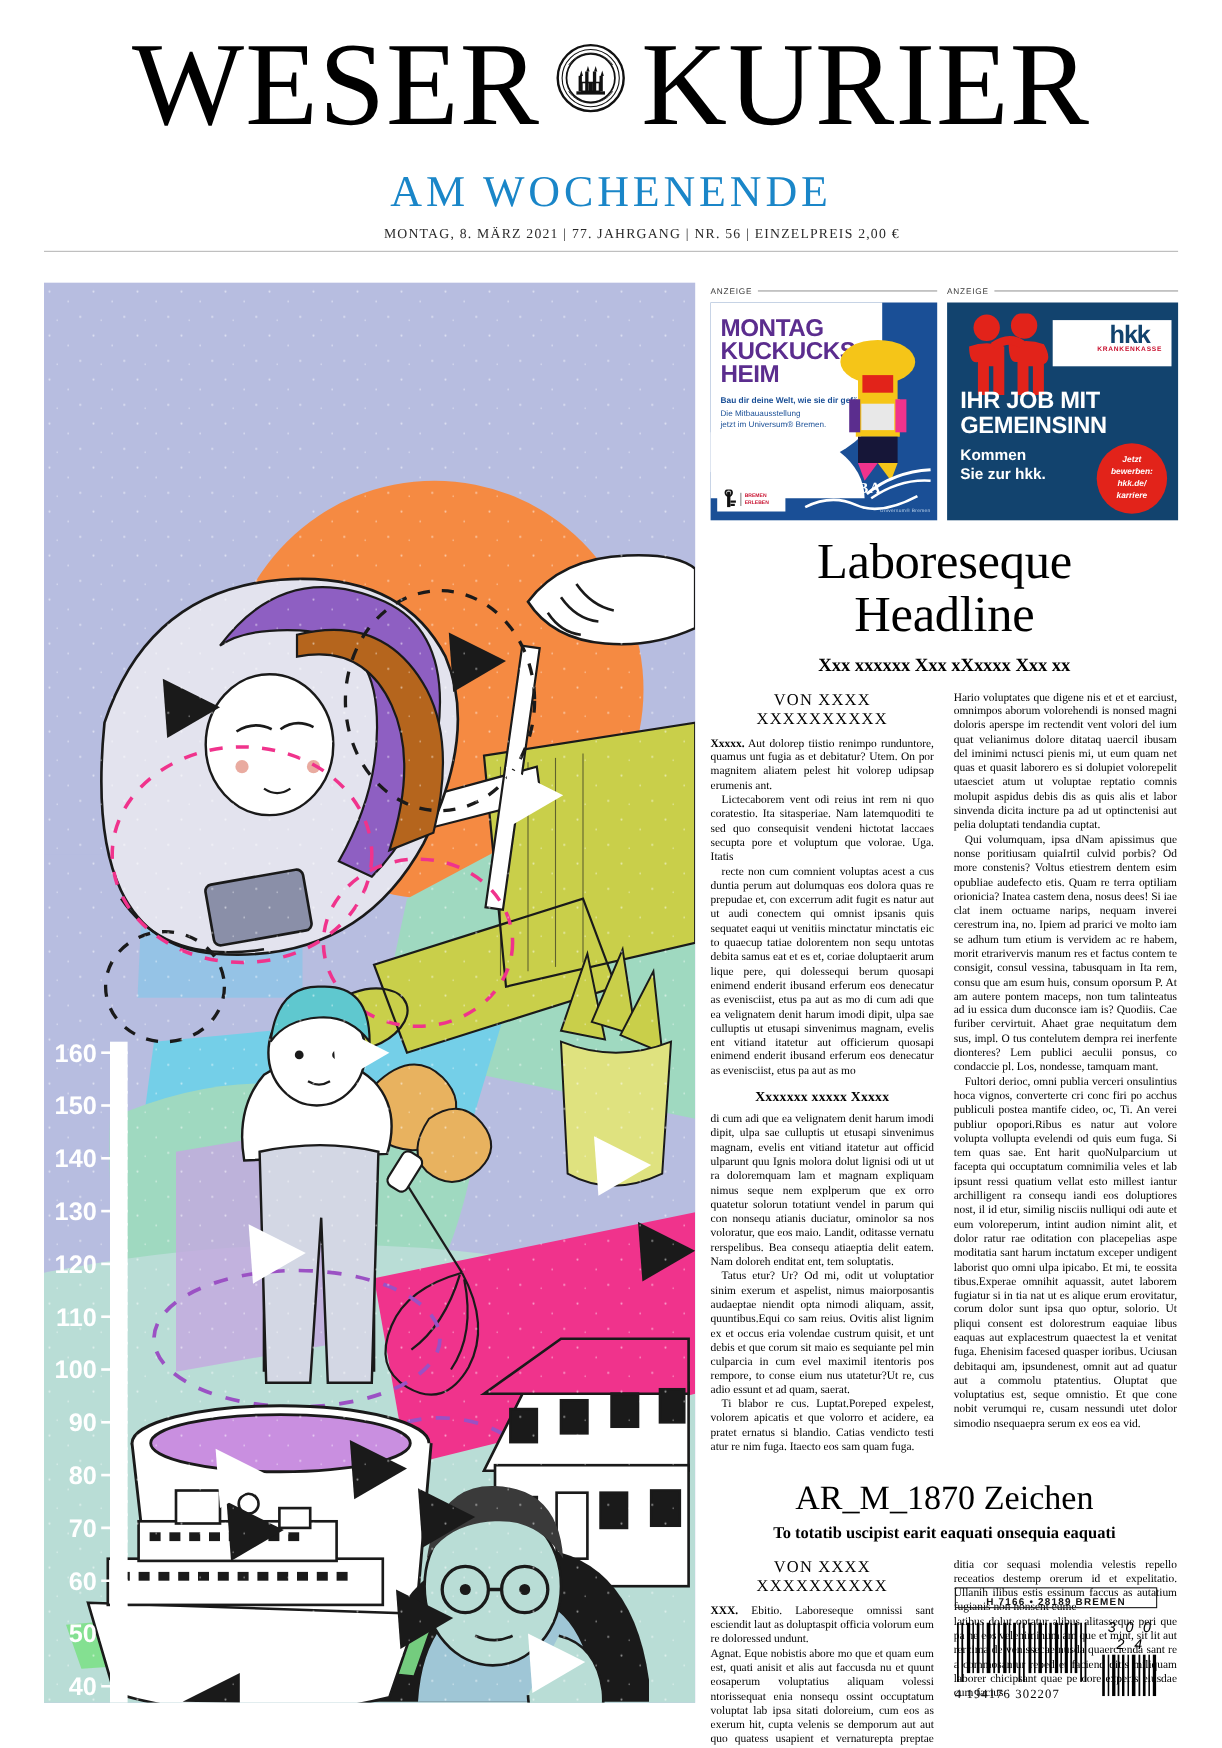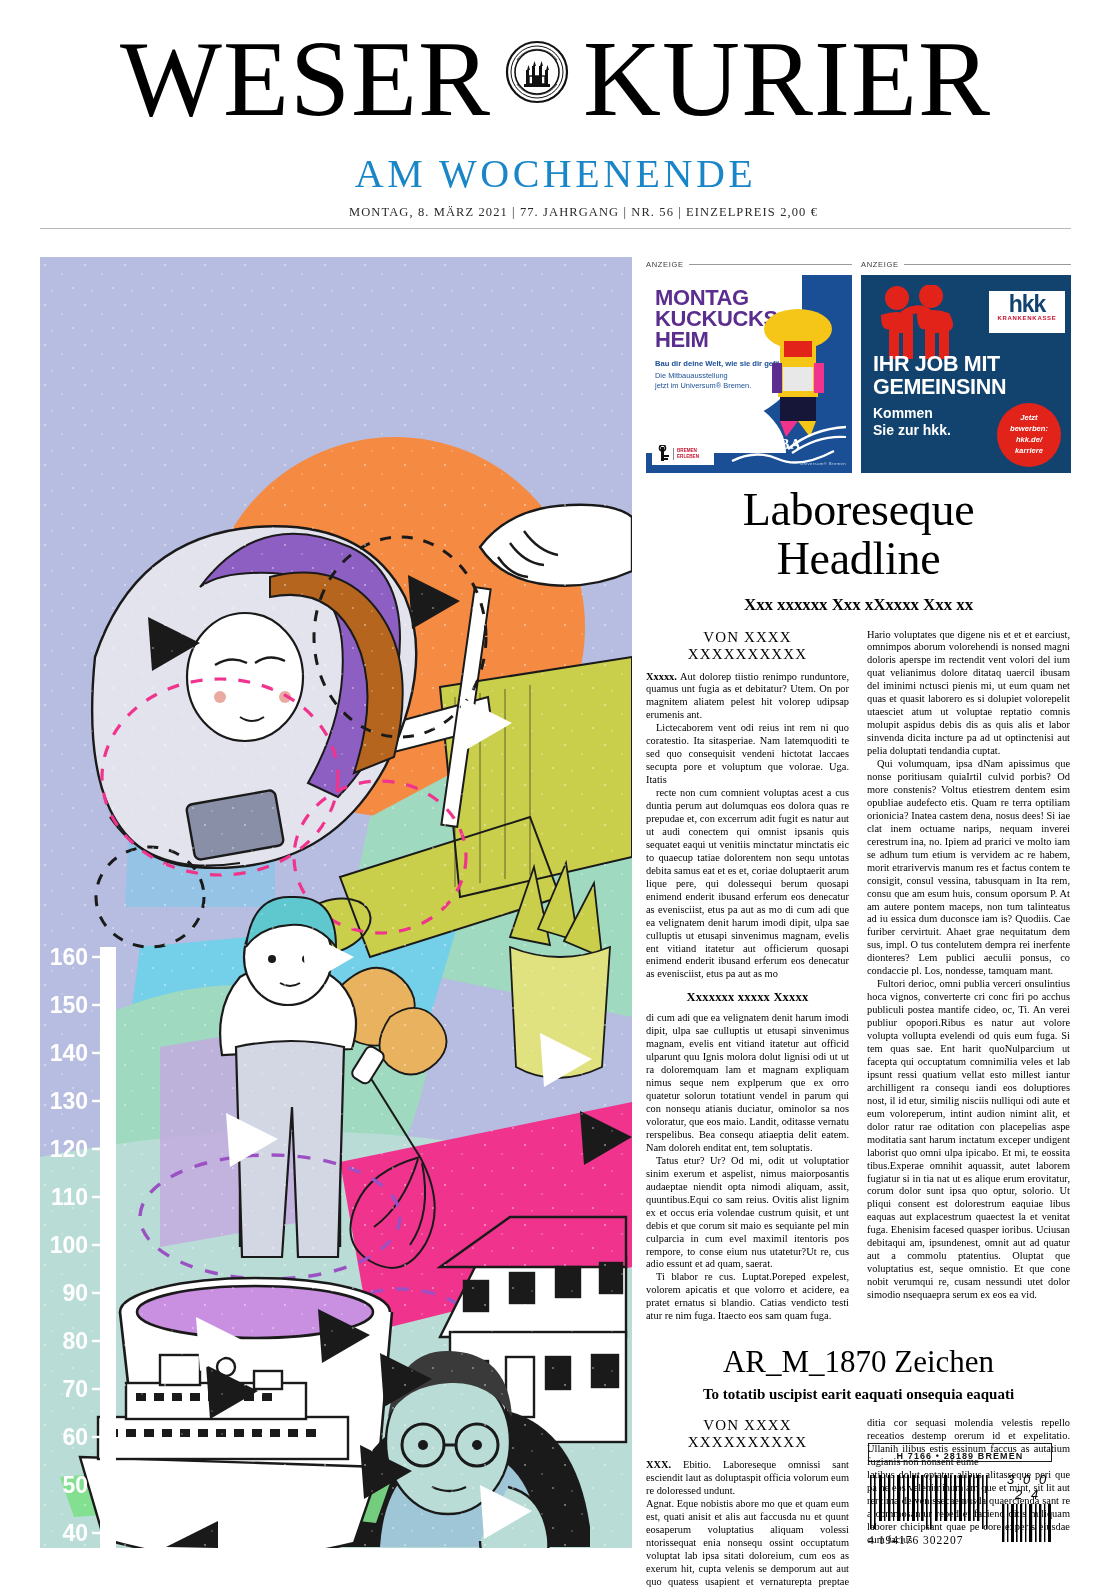--- a/index.html
+++ b/index.html
@@ -204,20 +204,21 @@
     width: 100%; height: 198px;
     background: #12436e;
     overflow: hidden;
   }
   .hkk-logobox {
     position: absolute;
     right: 6px; top: 16px;
     width: 76px; height: 42px;
     background: #fff;
     text-align: center;
+    padding-left: 32px;
   }
   .hkk-logo-main {
     font-family: "Liberation Sans", sans-serif;
     font-weight: bold; font-size: 23px; color: #12436e;
     line-height: 1.15; letter-spacing: -1px;
   }
   .hkk-logo-sub {
     font-family: "Liberation Sans", sans-serif;
     font-weight: bold; font-size: 6px; color: #c8102e;
     letter-spacing: 0.7px; margin-top: -2px;

